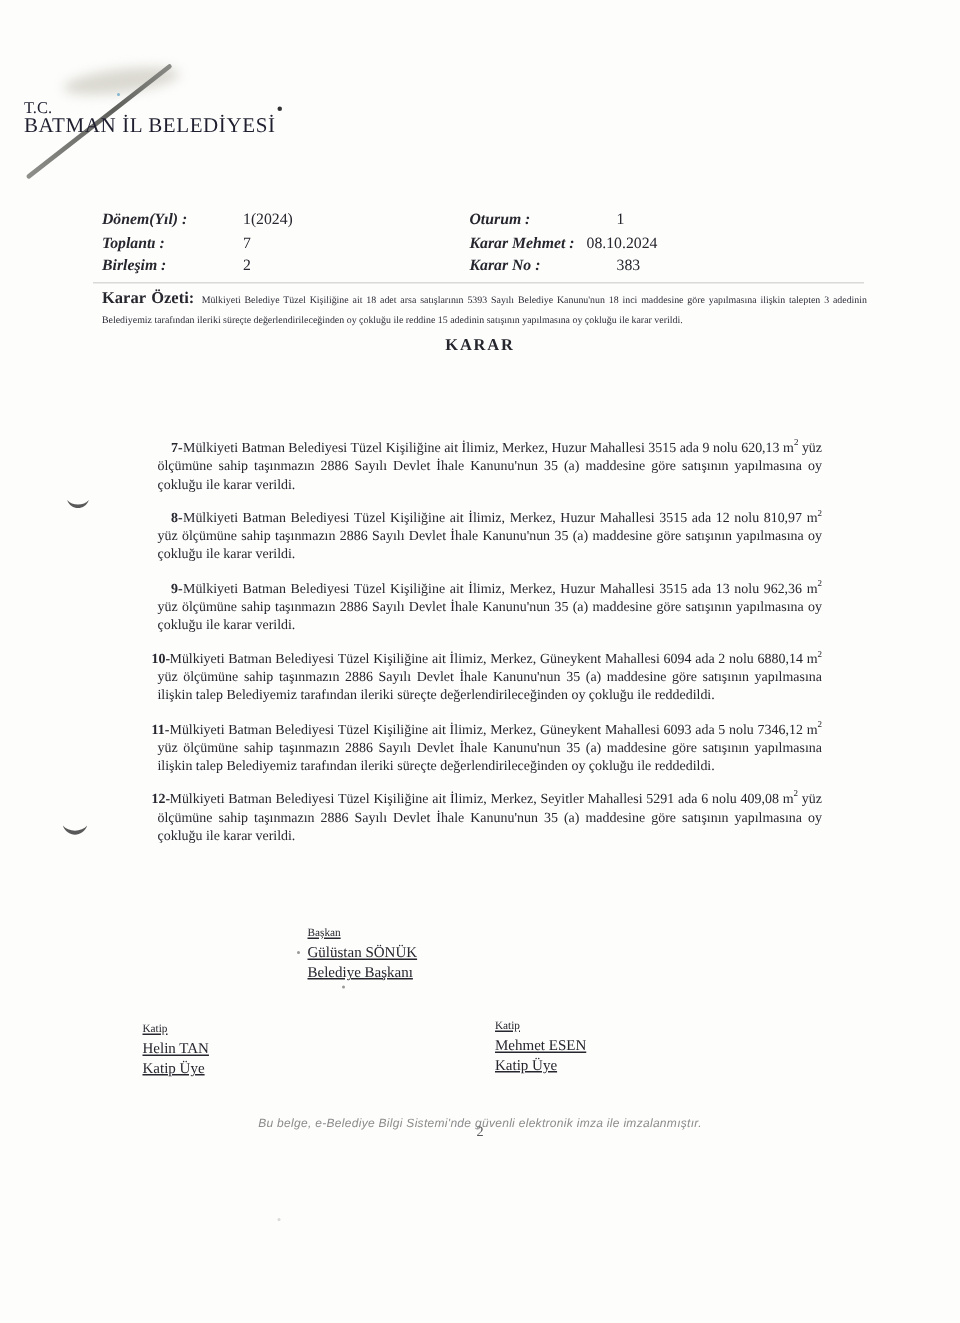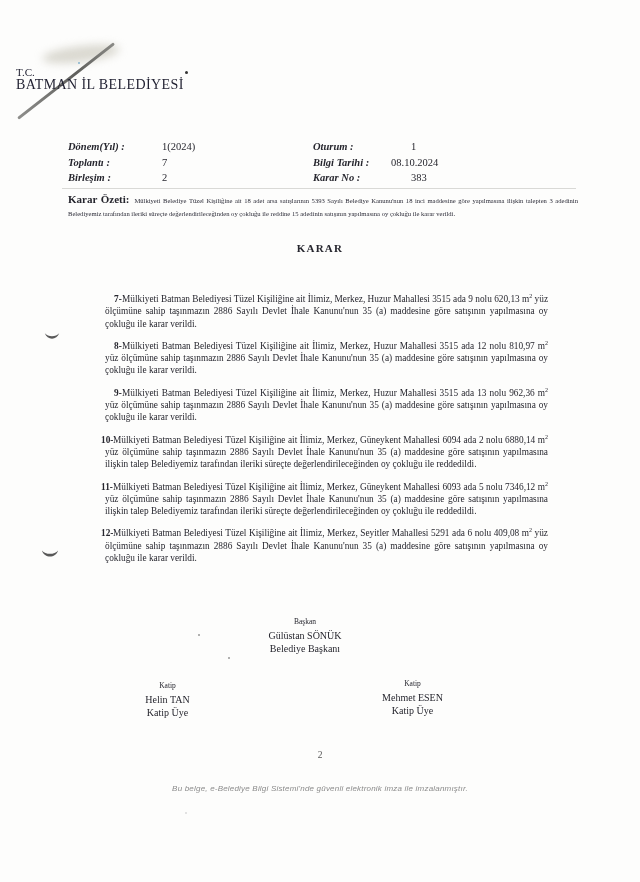--- a/index.html
+++ b/index.html
@@ -37,41 +37,41 @@
   .meta .val { padding-left:2px; }
   .meta-left .val { padding-left:22px; }
   .meta-right .row-1 .val, .meta-right .row-3 .val { padding-left:22px; }
   
   .rule { position:absolute; left:62px; top:188px; width:514px; border-top:1px solid #d9d9d6; }
   .summary { position:absolute; left:68px; top:193px; width:510px; line-height:9.5px;
              text-align:justify; }
   .summary .lbl { font-weight:bold; font-size:11px; }
   .summary .txt { font-size:6.6px; color:#2c2c38; }
   
-  .karar-title { position:absolute; top:242px; left:0; width:100%; text-align:center;
+  .karar-title { position:absolute; top:224px; left:0; width:100%; text-align:center;
                  font-weight:bold; font-size:11px; letter-spacing:1.2px; }
   
   .items { position:absolute; left:93px; top:293px; width:455px; }
   .item { position:relative; padding-left:12px; text-align:justify;
           font-size:9.3px; line-height:12.3px; margin-bottom:10px; }
   .item .num { position:absolute; left:0; font-weight:bold; }
   .item.single .num { left:4px; }
   .item.single { text-indent:17px; }
   .item.double { text-indent:8px; }
   .item sup { font-size:6px; line-height:0; }
   
-  .sig { position:absolute; text-align:center; }
+  .sig { position:absolute; text-align:left;text-decoration:underline; }
   .sig .role { font-size:7.5px; margin-bottom:3px; }
   .sig .name { font-size:10px; line-height:13px; }
   .sig .title { font-size:10px; line-height:13px; }
   .sig-president { left:205px; top:617px; width:200px; }
   .sig-clerk-left { left:95px; top:681px; width:145px; }
   .sig-clerk-right { left:330px; top:679px; width:165px; }
   
-  .footer { position:absolute; top:784px; left:0; width:100%; text-align:center;
+  .footer { position:absolute; top:744px; left:0; width:100%; text-align:center;
             font-family:"Liberation Sans", sans-serif; font-style:italic;
             font-size:8px; color:#8b8b8b; letter-spacing:.2px; }
   .page-num { position:absolute; top:750px; left:0; width:100%; text-align:center;
               font-size:9.5px; color:#555; }
 </style>
 </head>
 <body>
 
 <div class="page">
 
@@ -107,21 +107,21 @@
       <span class="lbl">Birleşim :</span>
       <span class="val">2</span>
     </div>
   </div>
   <div class="meta meta-right">
     <div class="row row-1">
       <span class="lbl">Oturum :</span>
       <span class="val">1</span>
     </div>
     <div class="row row-2">
-      <span class="lbl">Bilgi Tarihi :</span>
+      <span class="lbl">Karar Mehmet :</span>
       <span class="val">08.10.2024</span>
     </div>
     <div class="row row-3">
       <span class="lbl">Karar No :</span>
       <span class="val">383</span>
     </div>
   </div>
 
   <div class="rule"></div>
   <div class="summary">

